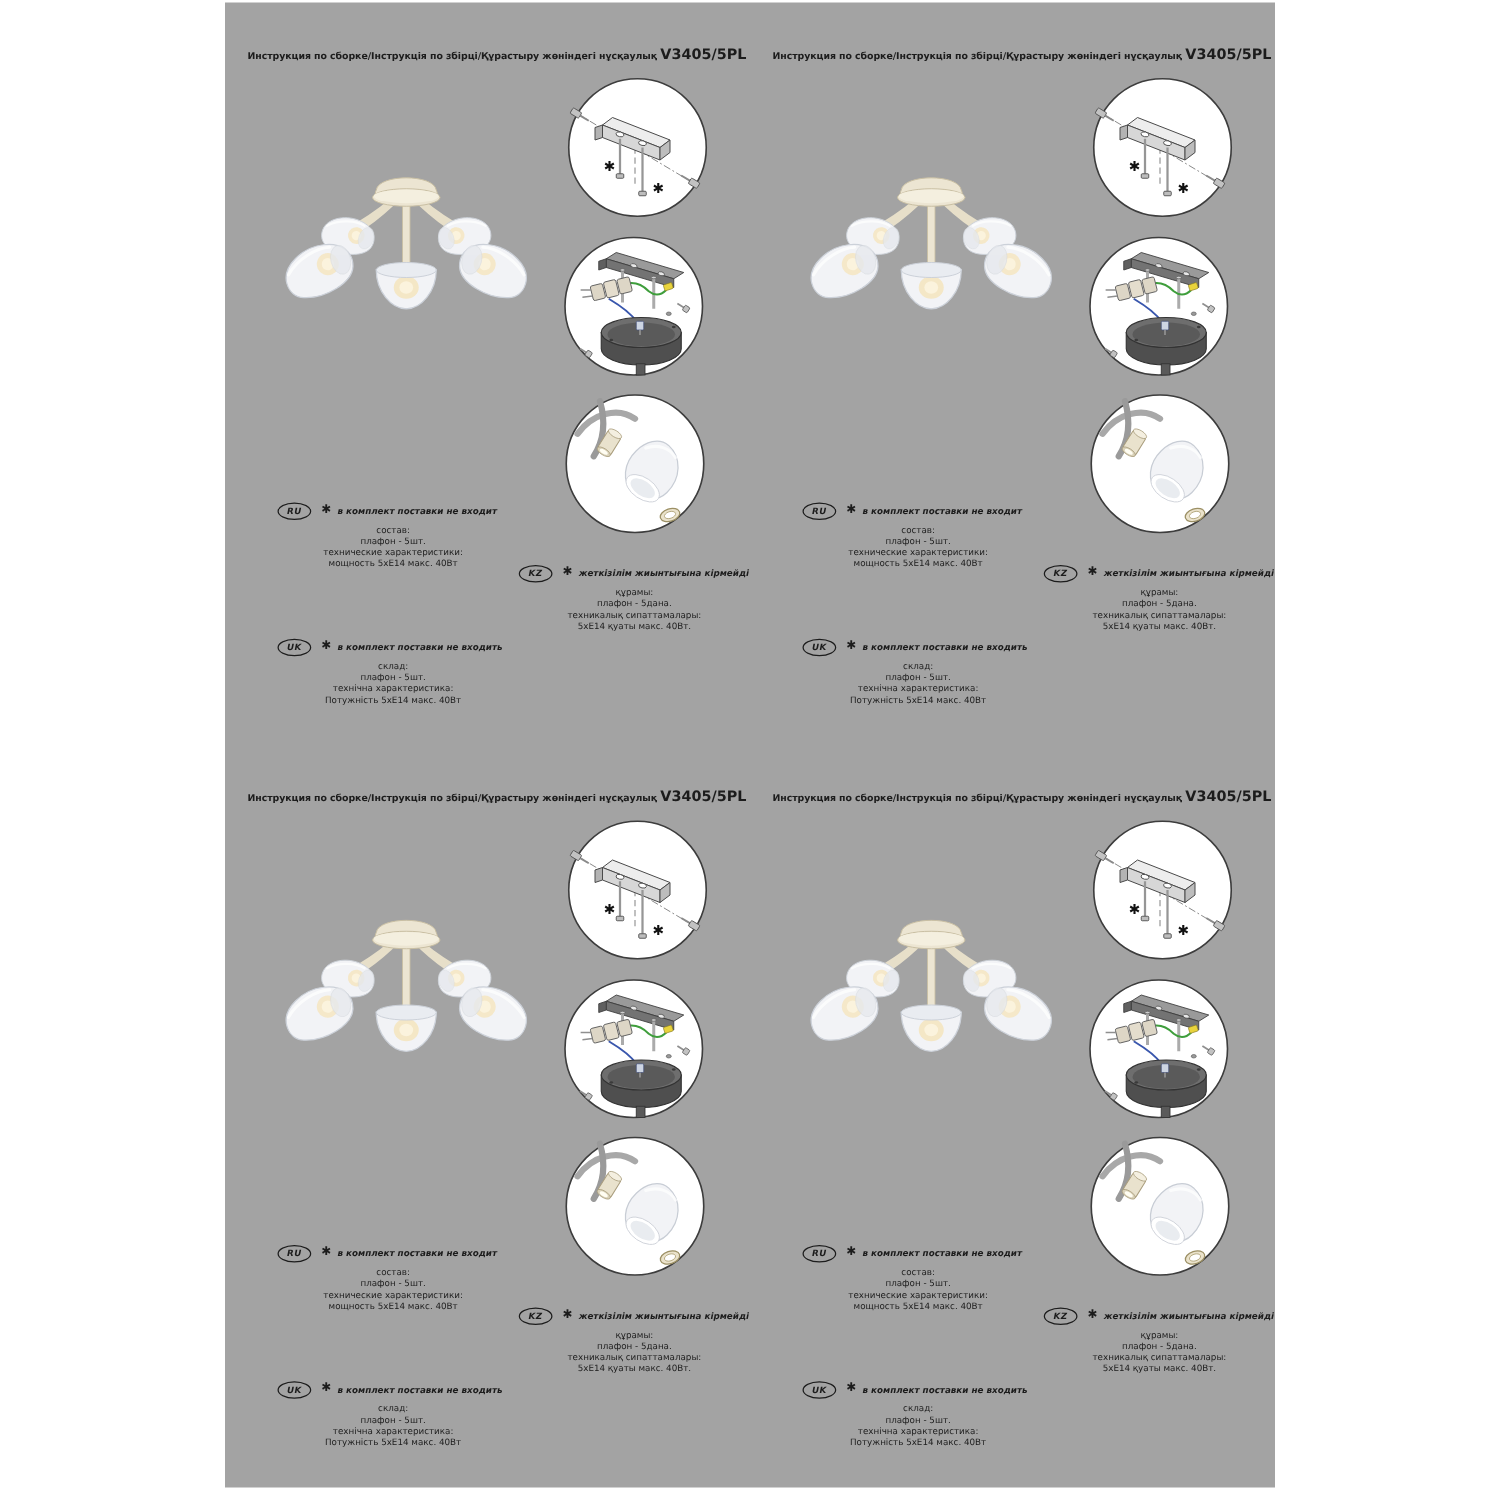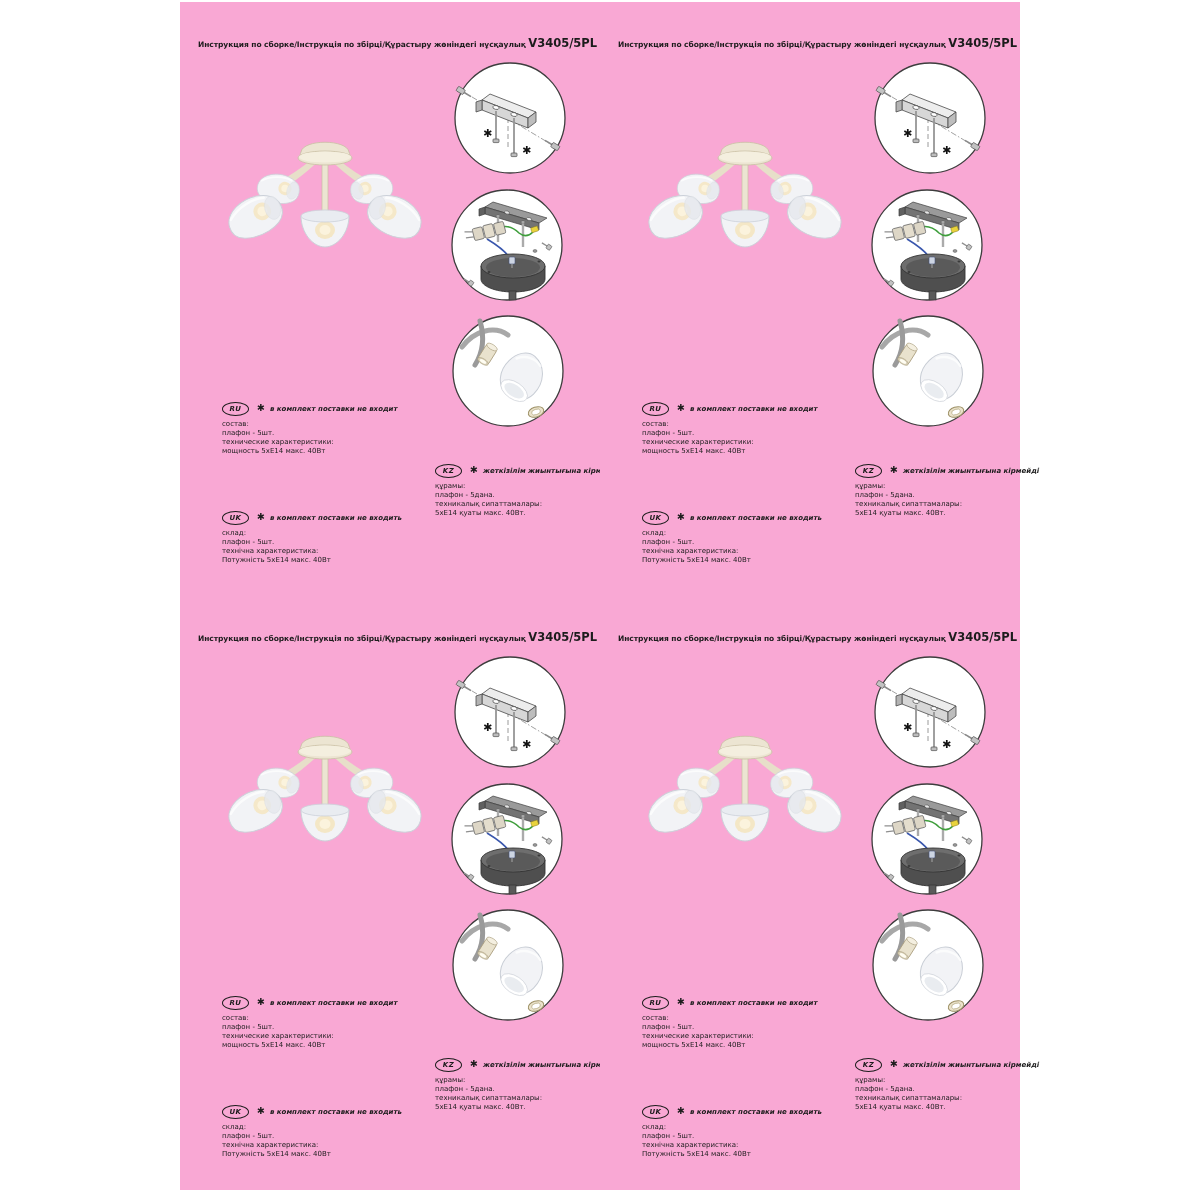--- a/index.html
+++ b/index.html
@@ -1,45 +1,45 @@
 <!DOCTYPE html>
 <html><head>
 <meta charset="utf-8">
 <style>
   html,body{margin:0;padding:0;}
   body{
     width:1200px;height:1200px;background:#ffffff;position:relative;
     font-family:"DejaVu Sans",sans-serif;color:#1c1c1c;overflow:hidden;
     -webkit-font-smoothing:antialiased;
   }
-  .sheet{position:absolute;width:420px;height:594px;background:#f9a8d4;}
+  .sheet{position:absolute;width:420px;height:594px;background:#a3a3a3;}
   .title{
     position:absolute;left:18px;top:34px;white-space:nowrap;
     font-size:7.5px;font-weight:bold;letter-spacing:-0.05px;color:#1c1c1c;
   }
   .title .model{font-size:11.5px;font-weight:bold;letter-spacing:0;}
   .lamp-svg{position:absolute;left:35px;top:134px;}
   .diag{position:absolute;}
   .d1{left:272px;top:58px;}
   .d2{left:269px;top:185px;}
   .d3{left:270px;top:311px;}
   .lang-block{position:absolute;width:185px;}
   .lang-head{display:flex;align-items:center;height:13px;font-style:italic;}
   .badge{
     display:inline-flex;align-items:center;justify-content:center;
     width:25px;height:12px;border:1.2px solid #1c1c1c;border-radius:50%;
     font-size:7px;font-weight:bold;letter-spacing:0.4px;flex:0 0 auto;
   }
   .star{font-size:9.5px;font-weight:bold;margin-left:8px;margin-right:5px;position:relative;top:-1px;flex:0 0 auto;}
   .note{font-size:7px;font-weight:bold;white-space:nowrap;}
-  .lines{margin-top:5px;font-size:7px;line-height:9px;white-space:nowrap;}
+  .lines{margin-top:5px;font-size:7px;line-height:9px;white-space:nowrap;text-align:center;}
   .lines .b{font-weight:normal;}
   .ru-pos{left:42px;top:400px;}
   .uk-pos{left:42px;top:477px;margin-top:32px;}
-  .kz-pos{left:235px;top:462px;margin-left:20px;}
+  .kz-pos{left:235px;top:450px;}
 </style>
 </head>
 <body>
 
 <div class="sheet" id="sheet-proto" style="left:180px;top:2px">
 
   <div class="title">
     <span>Инструкция по сборке/Інструкція по збірці/Құрастыру жөніндегі нұсқаулық</span>
     <span> </span>
     <span class="model">V3405/5PL</span>

